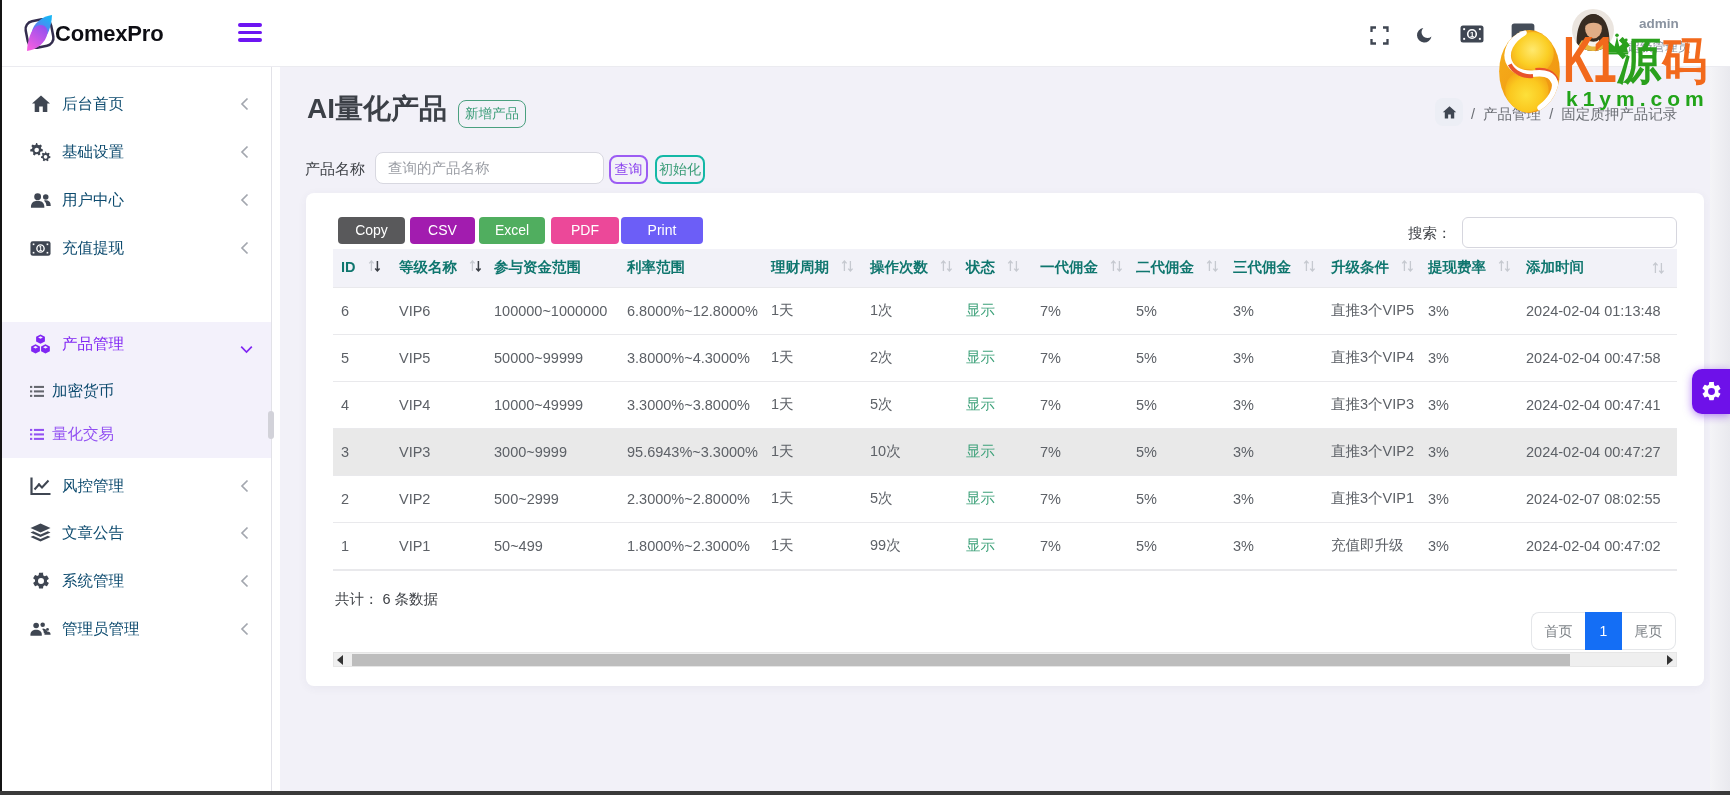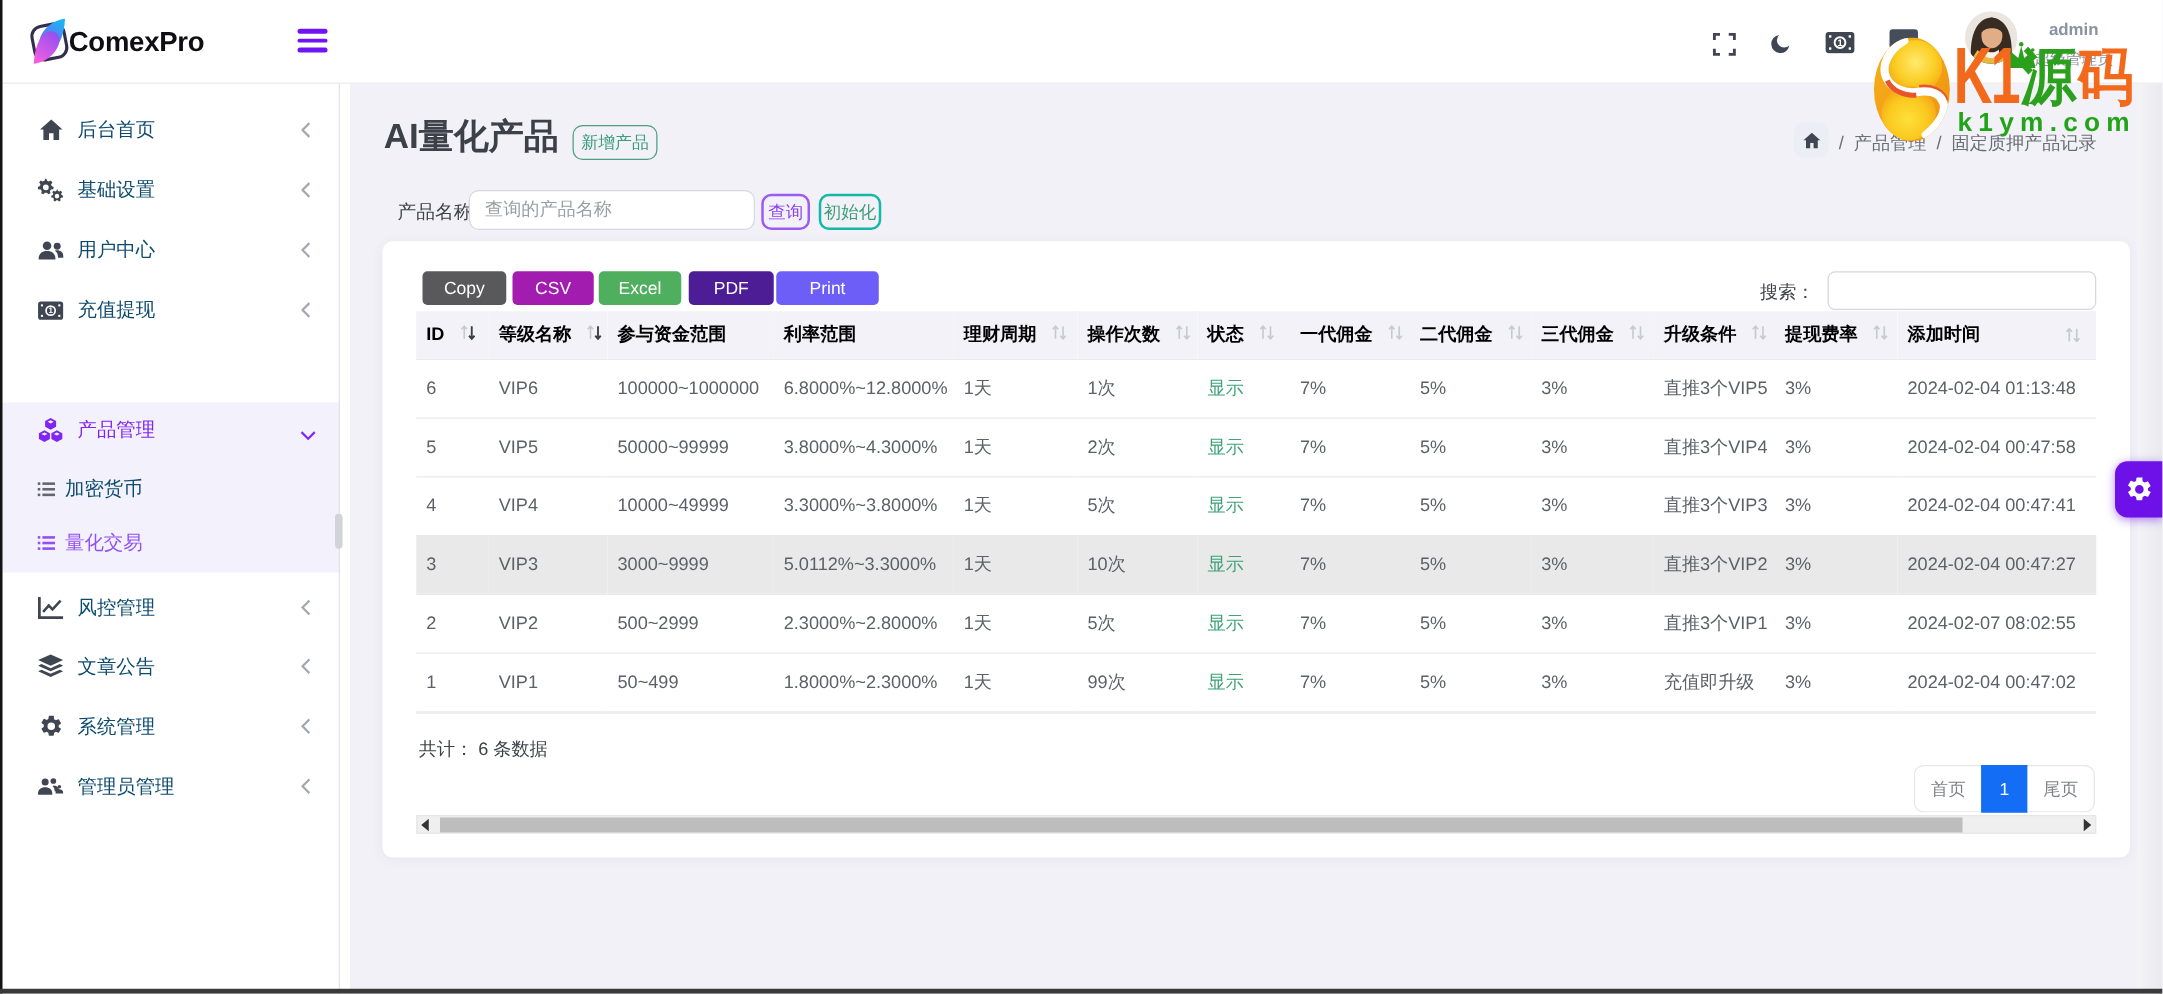--- a/index.html
+++ b/index.html
@@ -28,32 +28,32 @@
   
   .nicon { position:absolute; top:0; z-index:7; }
   #admin-name { position:absolute; z-index:7; left:1629px; top:16px; width:60px; text-align:center; font-size:13.5px; color:#8a93a0; font-weight:bold; }
   #admin-role { position:absolute; z-index:7; left:1622px; top:39px; width:74px; text-align:center; font-size:12.5px; color:#8a93a0; }
   
   #title { position:absolute; left:307px; top:90px; font-size:28px; font-weight:bold; color:#3c4047; }
   #btn-add { position:absolute; left:458px; top:100px; width:68px; height:28px; border:1.5px solid #4aa07f; border-radius:8px; color:#3b9d78; font-size:13.5px; text-align:center; line-height:25px; background:transparent; }
   #bc-home { position:absolute; left:1435px; top:98px; width:28px; height:28px; background:#eceef5; border-radius:8px; display:flex; align-items:center; justify-content:center; }
   #bc-text { position:absolute; left:1471px; top:105px; font-size:14.5px; color:#6b6e74; }
   
-  #lab-name { position:absolute; left:305px; top:160px; font-size:15px; color:#3e4146;margin-left:13px; }
+  #lab-name { position:absolute; left:305px; top:160px; font-size:15px; color:#3e4146; }
   #inp-name { position:absolute; left:375px; top:152px; width:229px; height:32px; background:#fff; border:1px solid #d8d8e0; border-radius:8px; font-size:14.5px; color:#9a9da4; line-height:30px; padding-left:12px; }
   #btn-query { position:absolute; left:609px; top:155px; width:39px; height:29px; border:2px solid #9c5cf3; border-radius:8px; color:#8b42ee; font-size:14px; text-align:center; line-height:25px; }
   #btn-init { position:absolute; left:655px; top:155px; width:50px; height:29px; border:2px solid #14b8a6; border-radius:8px; color:#3b9d78; font-size:14px; text-align:center; line-height:25px; }
   
   #card { position:absolute; left:306px; top:193px; width:1398px; height:493px; background:#fff; border-radius:8px; box-shadow:0 2px 10px rgba(60,60,100,0.06); }
   .expbtn { position:absolute; top:24px; height:27px; border-radius:4px; color:#fff; font-size:14px; text-align:center; line-height:27px; }
   #lab-search { position:absolute; left:1102px; top:31px; font-size:14.5px; color:#3e4146; }
   #inp-search { position:absolute; left:1156px; top:24px; width:215px; height:31px; border:1px solid #d6d6de; border-radius:6px; background:#fff; }
   
   #tbl { position:absolute; left:27px; top:56px; width:1344px; border-collapse:collapse; table-layout:fixed; }
-  #tbl th { position:relative; background:#f2f2f8; height:38px; text-align:left; font-size:14.5px; color:#000000; font-weight:bold; padding:0 0 0 8px; white-space:nowrap; }
+  #tbl th { position:relative; background:#f2f2f8; height:38px; text-align:left; font-size:14.5px; color:#0f766e; font-weight:bold; padding:0 0 0 8px; white-space:nowrap; }
   #tbl td { height:47px; font-size:14.5px; color:#5d6167; padding:0 0 0 8px; border-top:1px solid #e9e9ec; white-space:nowrap; }
   #tbl tr.hl td { background:#e9e9e9; }
   #tbl tbody tr:last-child { border-bottom:1px solid #e9e9ec; }
   #tbl .grn { color:#3fa27b; }
   .ico { display:inline-block; vertical-align:-1px; margin-left:12px; }
   #total { position:absolute; left:29px; top:397px; font-size:14.5px; color:#3f4247; }
   
   #pager { position:absolute; left:1225px; top:419px; height:38px; display:flex; }
   #pager .pg { width:54px; height:38px; border:1px solid #e4e6e9; background:#fff; color:#7d8287; font-size:14px; text-align:center; line-height:36px; }
   #pager .pg1 { width:37px; background:#146ef5; border:1px solid #146ef5; color:#fff; }
@@ -313,21 +313,21 @@
   </div>
 <div id="bc-text">/&nbsp;&nbsp;产品管理&nbsp;&nbsp;/&nbsp;&nbsp;固定质押产品记录</div>
 <div id="lab-name">产品名称</div>
 <div id="inp-name">查询的产品名称</div>
 <div id="btn-query">查询</div>
 <div id="btn-init">初始化</div>
 <div id="card">
   <div class="expbtn" style="left:32px;width:67px;background:#59595b;">Copy</div>
   <div class="expbtn" style="left:104px;width:65px;background:#a21caf;">CSV</div>
   <div class="expbtn" style="left:173px;width:66px;background:#50ae5f;">Excel</div>
-  <div class="expbtn" style="left:245px;width:68px;background:#4c1d95;">PDF</div>
+  <div class="expbtn" style="left:245px;width:68px;background:#ec4899;">PDF</div>
   <div class="expbtn" style="left:315px;width:82px;background:#6c5ef7;">Print</div>
   <div id="lab-search">搜索：</div>
   <div id="inp-search"></div>
   <table id="tbl">
     <colgroup>
       <col style="width:58px">
         <col style="width:95px">
         <col style="width:133px">
         <col style="width:144px">
       <col style="width:99px">
@@ -455,21 +455,21 @@
           <td>5%</td>
           <td>3%</td>
           <td>直推3个VIP3</td>
           <td>3%</td>
           <td>2024-02-04 00:47:41</td>
         </tr>
       <tr class="hl">
           <td>3</td>
           <td>VIP3</td>
           <td>3000~9999</td>
-          <td>5.0112%~3.3000%</td>
+          <td>95.6943%~3.3000%</td>
           <td>1天</td>
           <td>10次</td>
           <td class="grn">显示</td>
           <td>7%</td>
           <td>5%</td>
           <td>3%</td>
           <td>直推3个VIP2</td>
           <td>3%</td>
           <td>2024-02-04 00:47:27</td>
         </tr>

